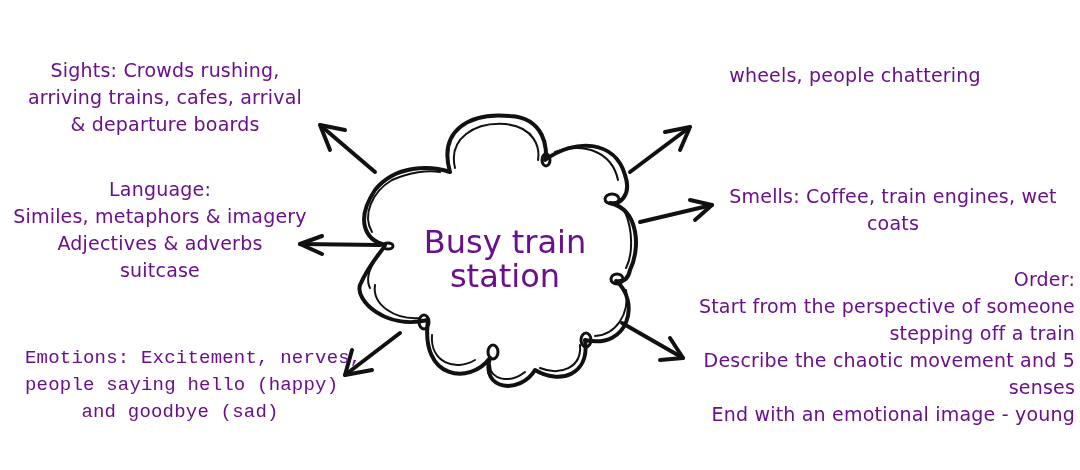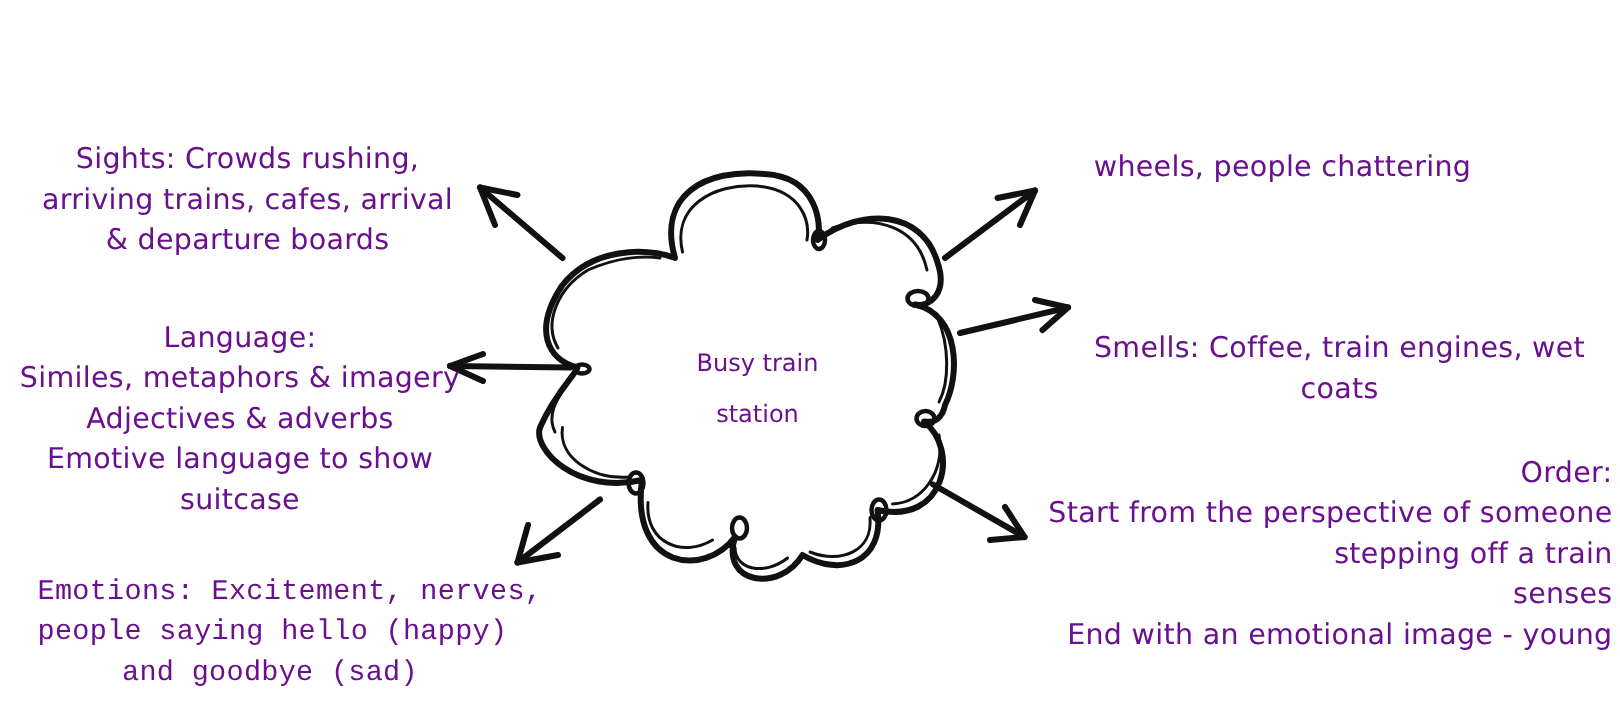--- a/index.html
+++ b/index.html
@@ -1,22 +1,22 @@
 <!DOCTYPE html>
 <html><head>
 <meta charset="utf-8">
 <style>
   html, body { margin:0; padding:0; background:#ffffff; }
   body { width:1080px; height:470px; position:relative; overflow:hidden;
          font-family:"DejaVu Sans", sans-serif; color:#6a0f8e; }
-  .note { position:absolute; text-align:center; font-size:19px; line-height:27px; color:#6a0f8e; letter-spacing:0.2px;margin-top:36px; }
+  .note { position:absolute; text-align:center; font-size:19px; line-height:27px; color:#6a0f8e; letter-spacing:0.2px; }
   .note div { white-space:nowrap; }
   #diagram { position:absolute; left:0; top:0; }
   .center-label { position:absolute; left:400px; top:225px; width:210px; text-align:center;
-                  font-size:16px; line-height:34px; color:#6a0f8e; }
+                  font-size:32px; line-height:34px; color:#6a0f8e; }
 </style>
 </head>
 <body>
 
 <svg id="diagram" width="1080" height="470" viewBox="0 0 1080 470">
 
   <g fill="none" stroke="#111" stroke-linecap="round" stroke-linejoin="round">
     <path stroke-width="4" d="M450,172 C438,130 470,112 510,116 C545,118 548,150 545,160
       C575,138 615,140 625,175 C632,195 620,205 610,203
       C640,210 640,250 630,270 C628,280 622,282 616,281
@@ -80,21 +80,20 @@
 <div class="note" style="left:15px; top:57px; width:300px;">
   <div>Sights: Crowds rushing,</div>
   <div>arriving trains, cafes, arrival</div>
   <div>&amp; departure boards</div>
 </div>
 
 <div class="note" style="left:5px; top:176px; width:310px;">
   <div>Language:</div>
   <div>Similes, metaphors &amp; imagery</div>
   <div>Adjectives &amp; adverbs</div>
-  <div>Emotive language to show</div>
   <div>suitcase</div>
 </div>
 
 <div class="note" style="left:25px; top:345px; width:310px;font-family:Liberation Mono, monospace;">
   <div>Emotions: Excitement, nerves,</div>
   <div>people saying hello (happy)</div>
   <div>and goodbye (sad)</div>
 </div>
 
 <div class="note" style="left:685px; top:62px; width:340px;">
@@ -103,15 +102,16 @@
 
 <div class="note" style="left:718px; top:183px; width:350px;">
   <div>Smells: Coffee, train engines, wet</div>
   <div>coats</div>
 </div>
 
 <div class="note" style="left:690px; top:266px; width:385px;text-align:right;">
   <div>Order:</div>
   <div>Start from the perspective of someone</div>
   <div>stepping off a train</div>
+  <div>Describe the chaotic movement and 5</div>
   <div>senses</div>
   <div>End with an emotional image - young</div>
 </div>
 
 </body></html>

